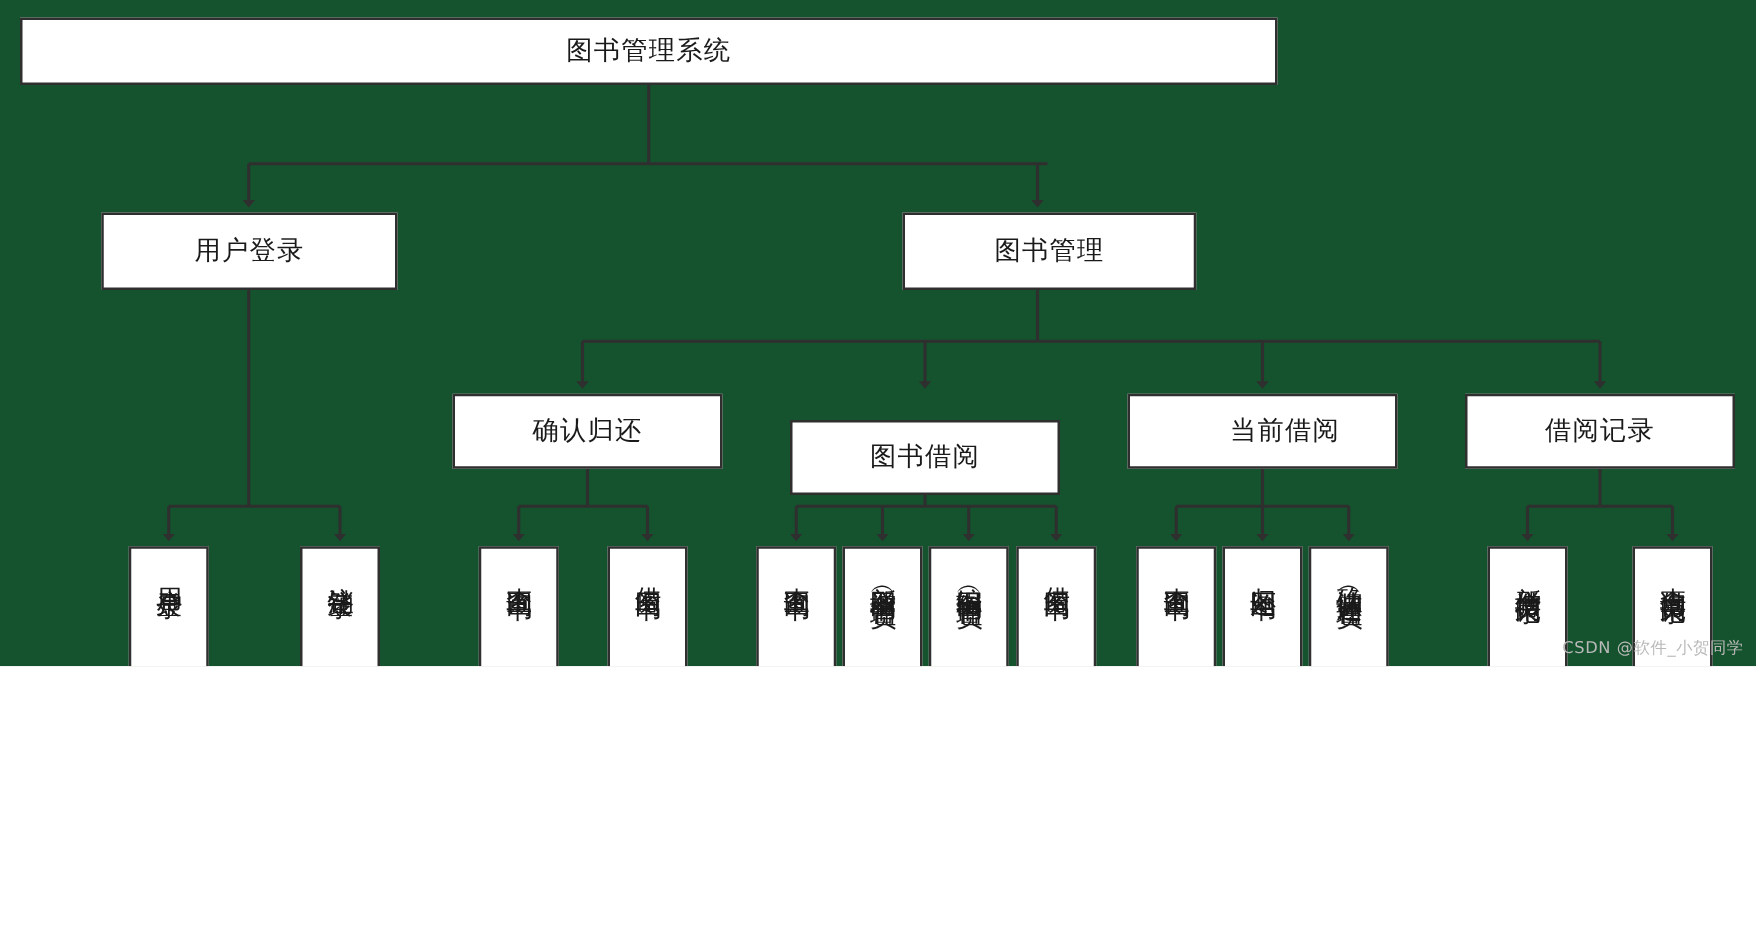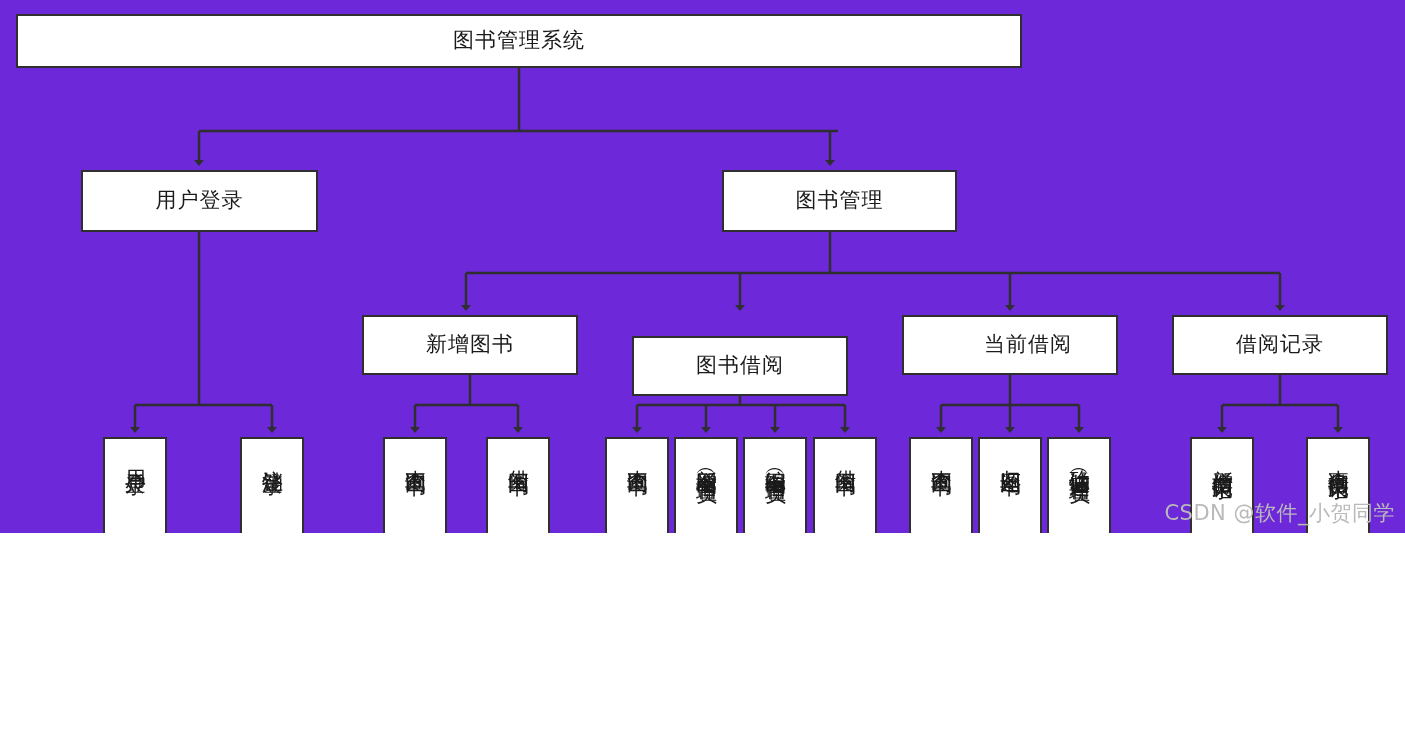--- a/index.html
+++ b/index.html
@@ -8,21 +8,21 @@
     padding: 0;
     background: #ffffff;
   }
   body {
     font-family: "DejaVu Sans", "Liberation Sans", sans-serif;
   }
   #canvas {
     position: relative;
     width: 1405px;
     height: 533px;
-    background: #6d28d9;
+    background: #14532d;
     overflow: hidden;
   }
   svg.edges {
     position: absolute;
     left: 0;
     top: 0;
     width: 1405px;
     height: 747px;
     pointer-events: none;
   }
@@ -52,21 +52,21 @@
     font-size: 21px;
     line-height: 1.28;
     letter-spacing: 2px;
     white-space: nowrap;
     color: #1a1a1a;
   }
   .watermark {
     position: absolute;
     right: 10px;
     bottom: 6px;
-    font-size: 21px;
+    font-size: 13px;
     color: #b9b9b9;
     letter-spacing: 0.5px;
     white-space: nowrap;
     font-family: "DejaVu Sans", "Liberation Sans", sans-serif;
   }
 </style>
 </head>
 <body>
 
 <div id="canvas">
@@ -125,21 +125,21 @@
   </div>
 
   <div class="node horiz" style="left:81px; top:170px; width:237px; height:62px;">
     <span>用户登录</span>
   </div>
   <div class="node horiz" style="left:712px; top:170px; width:235px; height:62px;margin-left:10px;">
     <span>图书管理</span>
   </div>
 
   <div class="node horiz" style="left:362px; top:315px; width:216px; height:60px;">
-    <span>新增图书</span>
+    <span>确认归还</span>
   </div>
   <div class="node horiz" style="left:632px; top:315px; width:216px; height:60px;margin-top:21px;">
     <span>图书借阅</span>
   </div>
   <div class="node horiz" style="left:902px; top:315px; width:216px; height:60px;padding-left:36px;">
     <span>当前借阅</span>
   </div>
   <div class="node horiz" style="left:1172px; top:315px; width:216px; height:60px;">
     <span>借阅记录</span>
   </div>

